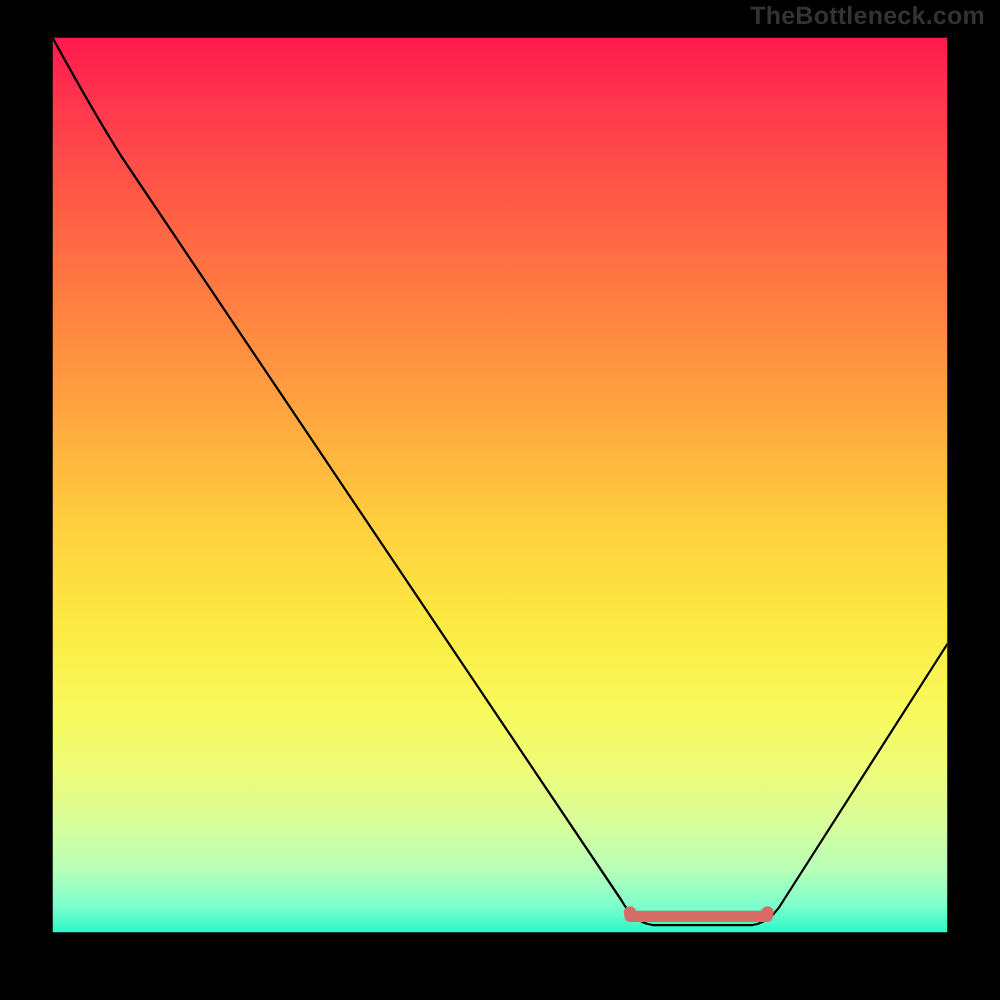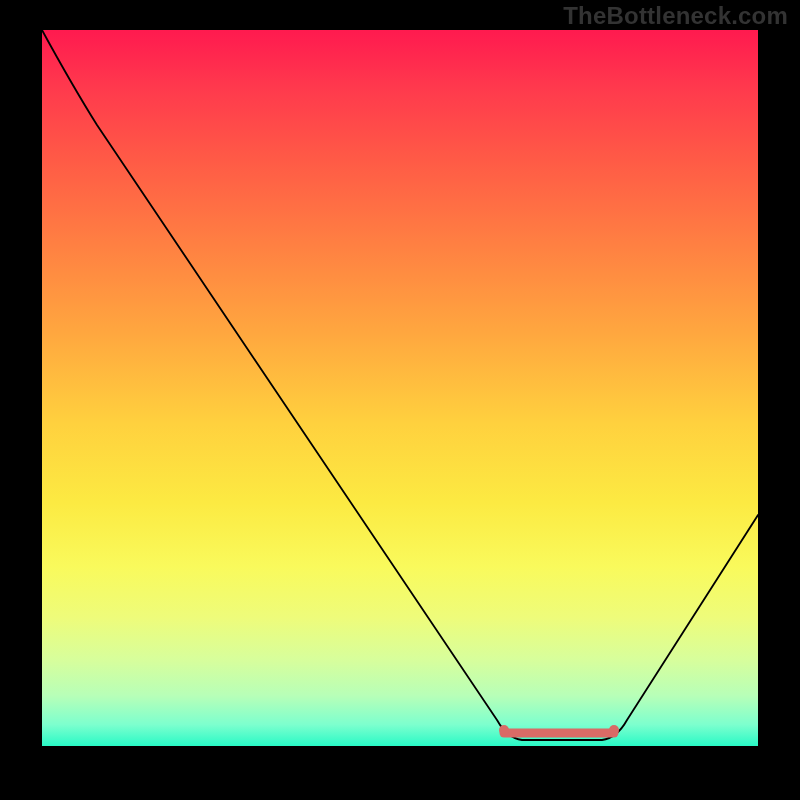--- a/index.html
+++ b/index.html
@@ -14,21 +14,21 @@
   .stage {
     position: relative;
     width: 800px;
     height: 800px;
   }
   .watermark {
     position: absolute;
     top: 2px;
     right: 12px;
     font-weight: bold;
-    font-size: 24px;
+    font-size: 20px;
     letter-spacing: 0.2px;
     color: #333;
     z-index: 10;
   }
   .plot-area {
     position: absolute;
     left: 42px;
     top: 30px;
     width: 716px;
     height: 716px;

